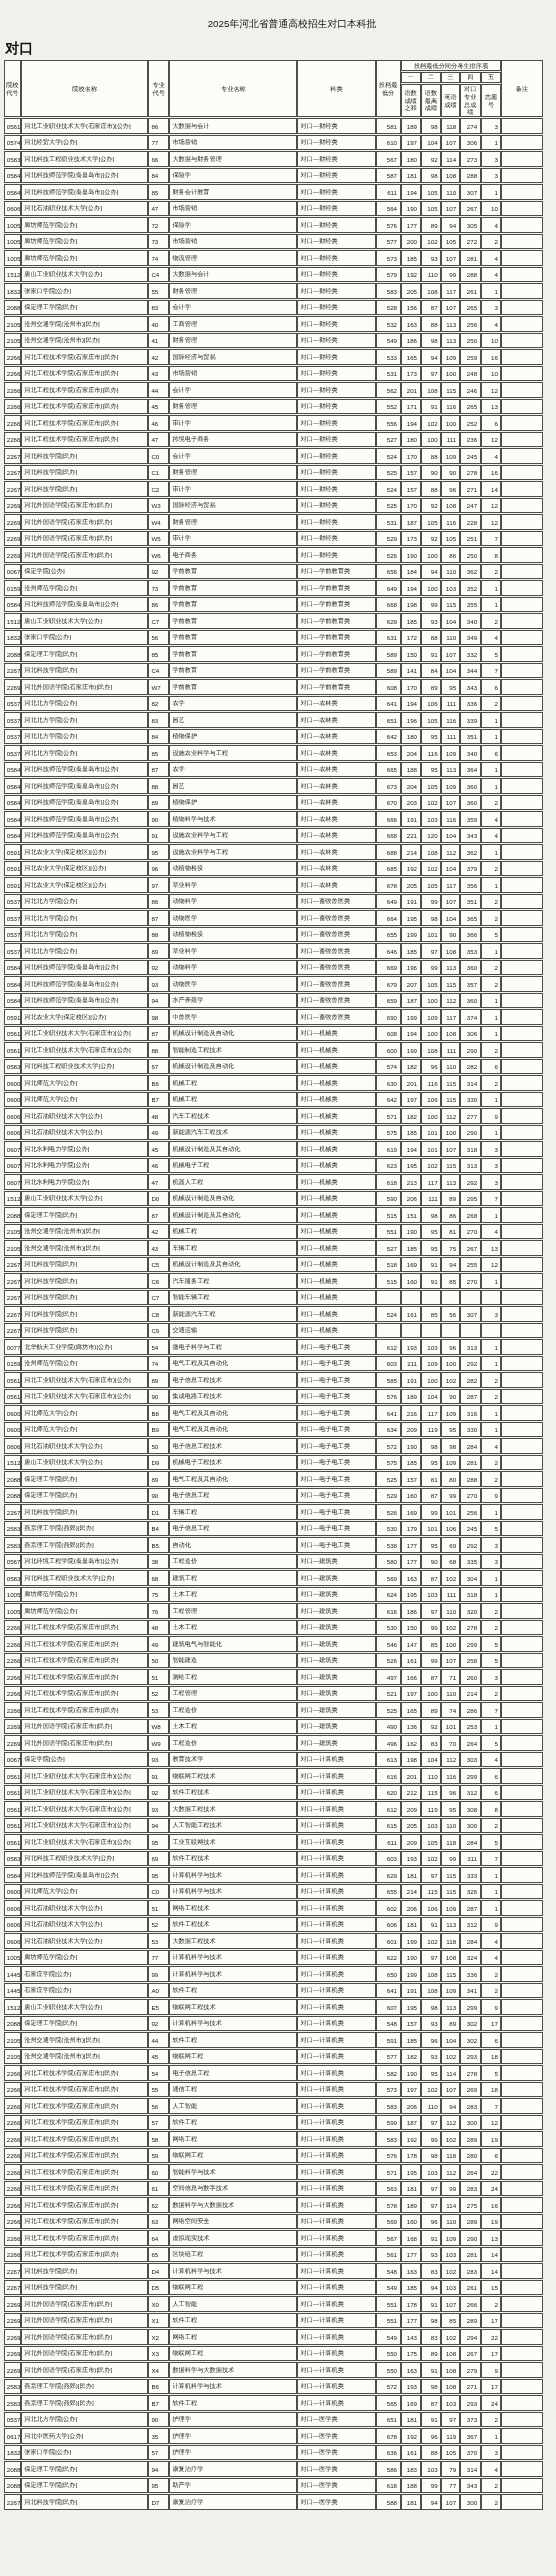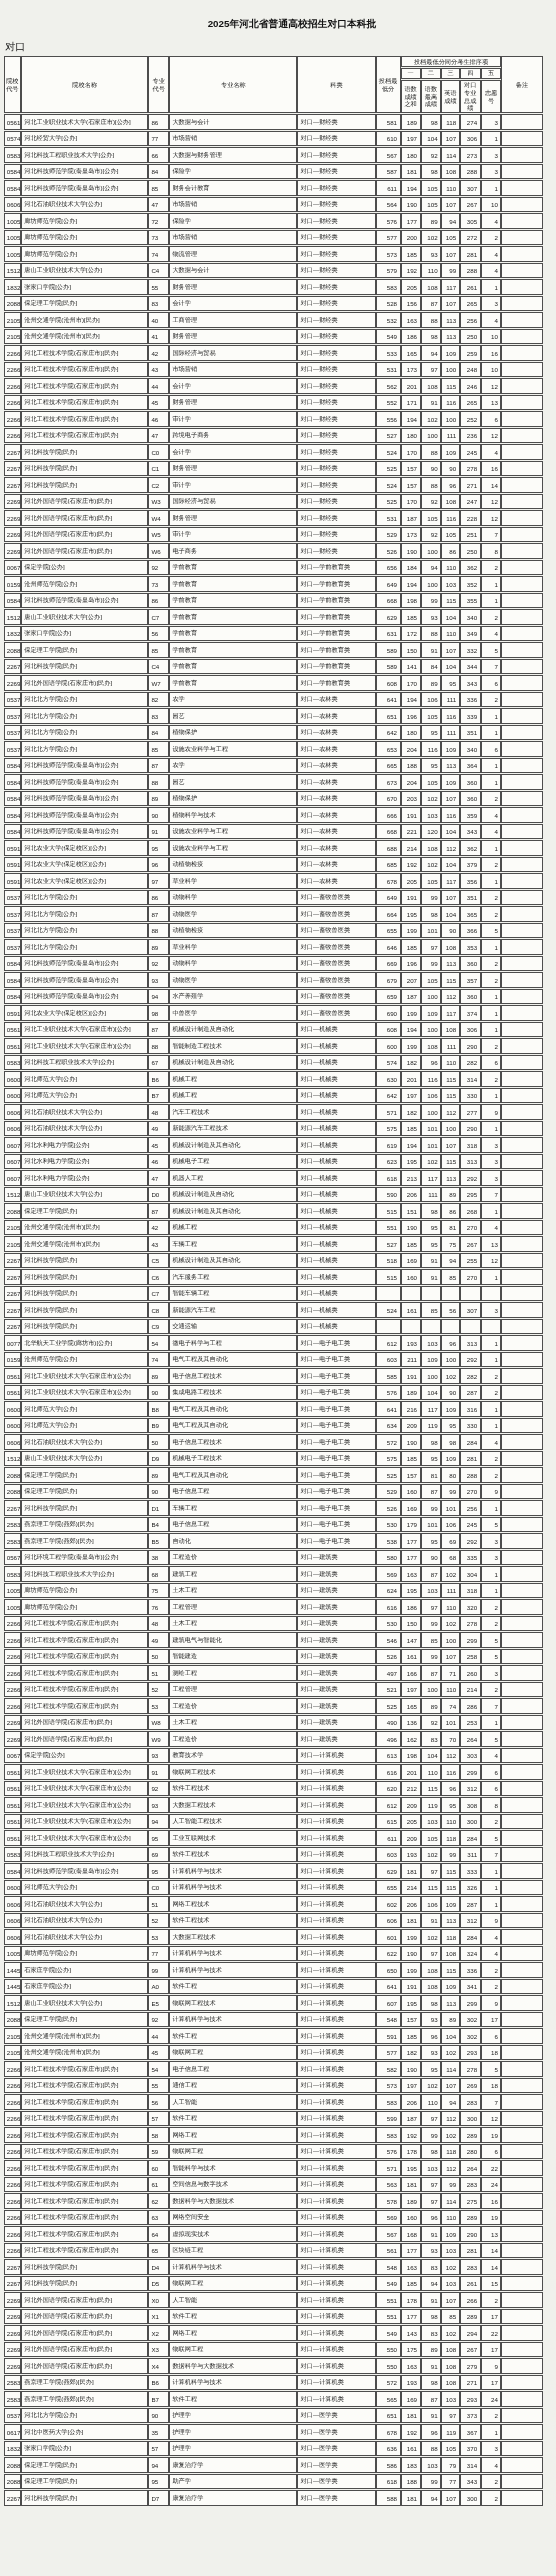--- a/index.html
+++ b/index.html
@@ -4,24 +4,24 @@
 <style>
   html,body{margin:0;padding:0;}
   body{
     width:556px;height:2996px;overflow:hidden;
     background:#f0f1ec;
     font-family:"Liberation Sans","DejaVu Sans",sans-serif;
     color:#1a1a1a;
   }
   .title-block{
     padding-top:15.5px;text-align:center;
-    font-weight:bold;font-size:9.8px;line-height:16px;color:#121212;padding-left:28px;
+    font-weight:normal;font-size:9.8px;line-height:16px;color:#121212;padding-left:28px;
   }
   .sheet-label{
-    margin:8.2px 0 1.5px 5.2px;font-weight:normal;font-size:10px;color:#111;
+    margin:8.2px 0 1.5px 5.2px;font-weight:bold;font-size:14px;color:#111;
   }
   table.main{
     margin-left:3.6px;width:539px;table-layout:fixed;
     border-collapse:separate;border-spacing:0 1.5px;
   }
   table.main th, table.main td{
     border:0.5px solid #4d4d4d;background:#fcfcf9;
     overflow:hidden;box-sizing:border-box;
   }
   thead th{

